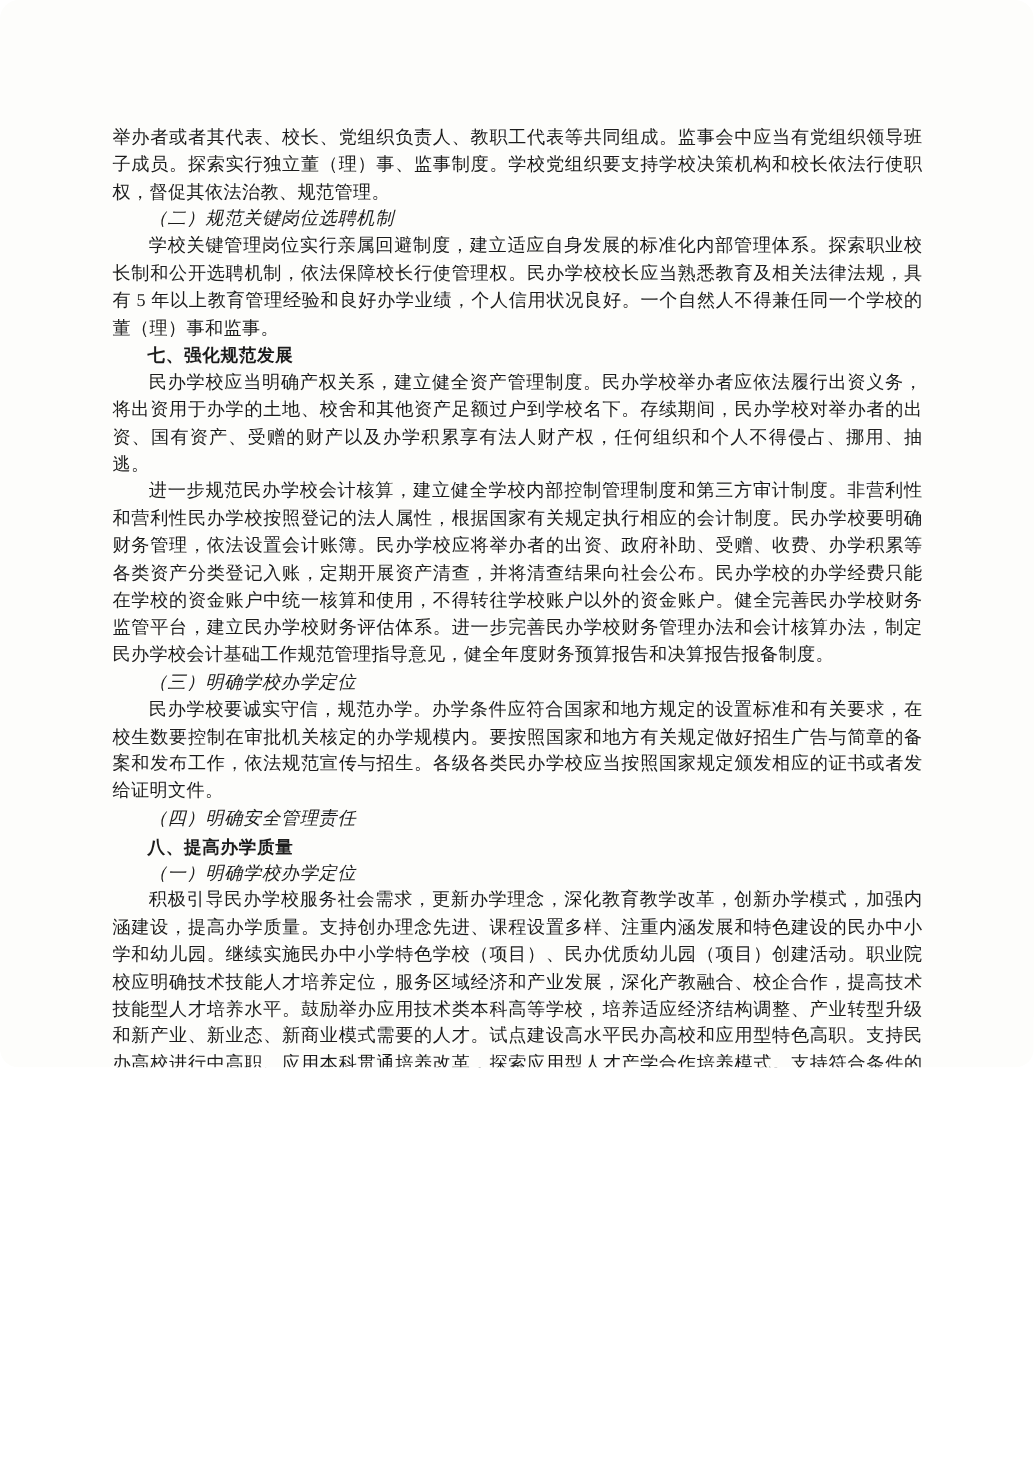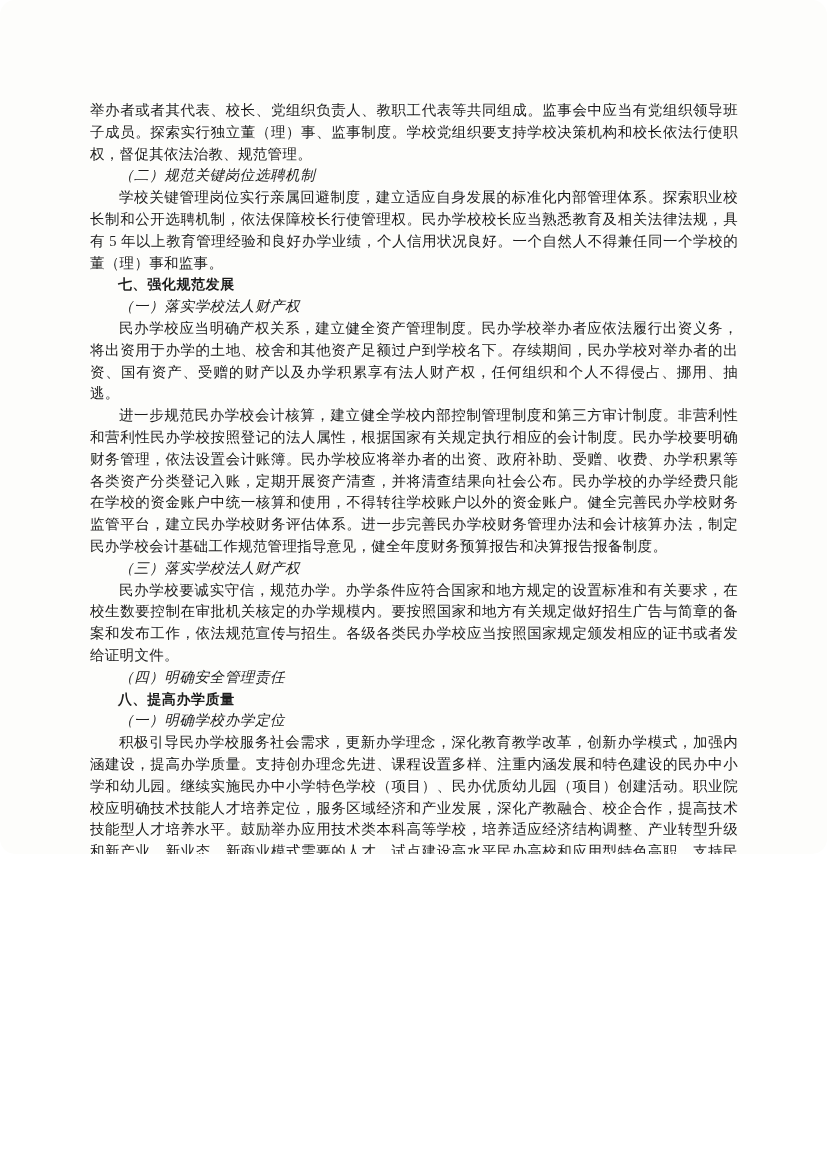--- a/index.html
+++ b/index.html
@@ -71,24 +71,23 @@
 </head>
 <body>
 
 <div class="page">
 
   <div class="content">
     <p class="continuation">举办者或者其代表、校长、党组织负责人、教职工代表等共同组成。监事会中应当有党组织领导班子成员。探索实行独立董（理）事、监事制度。学校党组织要支持学校决策机构和校长依法行使职权，督促其依法治教、规范管理。</p>
     <p class="subsection-heading">（二）规范关键岗位选聘机制</p>
     <p class="body">学校关键管理岗位实行亲属回避制度，建立适应自身发展的标准化内部管理体系。探索职业校长制和公开选聘机制，依法保障校长行使管理权。民办学校校长应当熟悉教育及相关法律法规，具有 5 年以上教育管理经验和良好办学业绩，个人信用状况良好。一个自然人不得兼任同一个学校的董（理）事和监事。</p>
     <p class="chapter-heading">七、强化规范发展</p>
-    <p class="subsection-heading">（一）落实学校法人财产权</p>
     <p class="body">民办学校应当明确产权关系，建立健全资产管理制度。民办学校举办者应依法履行出资义务，将出资用于办学的土地、校舍和其他资产足额过户到学校名下。存续期间，民办学校对举办者的出资、国有资产、受赠的财产以及办学积累享有法人财产权，任何组织和个人不得侵占、挪用、抽逃。</p>
     <p class="body">进一步规范民办学校会计核算，建立健全学校内部控制管理制度和第三方审计制度。非营利性和营利性民办学校按照登记的法人属性，根据国家有关规定执行相应的会计制度。民办学校要明确财务管理，依法设置会计账簿。民办学校应将举办者的出资、政府补助、受赠、收费、办学积累等各类资产分类登记入账，定期开展资产清查，并将清查结果向社会公布。民办学校的办学经费只能在学校的资金账户中统一核算和使用，不得转往学校账户以外的资金账户。健全完善民办学校财务监管平台，建立民办学校财务评估体系。进一步完善民办学校财务管理办法和会计核算办法，制定民办学校会计基础工作规范管理指导意见，健全年度财务预算报告和决算报告报备制度。</p>
-    <p class="subsection-heading">（三）落实学校法人财产权</p>
+    <p class="subsection-heading">（三）明确学校办学定位</p>
     <p class="body">民办学校要诚实守信，规范办学。办学条件应符合国家和地方规定的设置标准和有关要求，在校生数要控制在审批机关核定的办学规模内。要按照国家和地方有关规定做好招生广告与简章的备案和发布工作，依法规范宣传与招生。各级各类民办学校应当按照国家规定颁发相应的证书或者发给证明文件。</p>
     <p class="subsection-heading">（四）明确安全管理责任</p>
     <p class="chapter-heading">八、提高办学质量</p>
     <p class="subsection-heading">（一）明确学校办学定位</p>
     <p class="body">积极引导民办学校服务社会需求，更新办学理念，深化教育教学改革，创新办学模式，加强内涵建设，提高办学质量。支持创办理念先进、课程设置多样、注重内涵发展和特色建设的民办中小学和幼儿园。继续实施民办中小学特色学校（项目）、民办优质幼儿园（项目）创建活动。职业院校应明确技术技能人才培养定位，服务区域经济和产业发展，深化产教融合、校企合作，提高技术技能型人才培养水平。鼓励举办应用技术类本科高等学校，培养适应经济结构调整、产业转型升级和新产业、新业态、新商业模式需要的人才。试点建设高水平民办高校和应用型特色高职。支持民办高校进行中高职、应用本科贯通培养改革，探索应用型人才产学合作培养模式。支持符合条件的民办高校设立专业硕士学位点，提升上海民办高校的办学层次和办学水平。充分发挥民办教育在完善终身教育体系、构建学习型社会中的积极作用。</p>
     <p class="subsection-heading">（二）举办者或者其代表</p>
     <p class="body">扩大民办高等学校和中等职业学校专业设置自主权。鼓励学校根据国家战略需求和区域产业发展</p>
   </div>
 
   <div class="footer">

